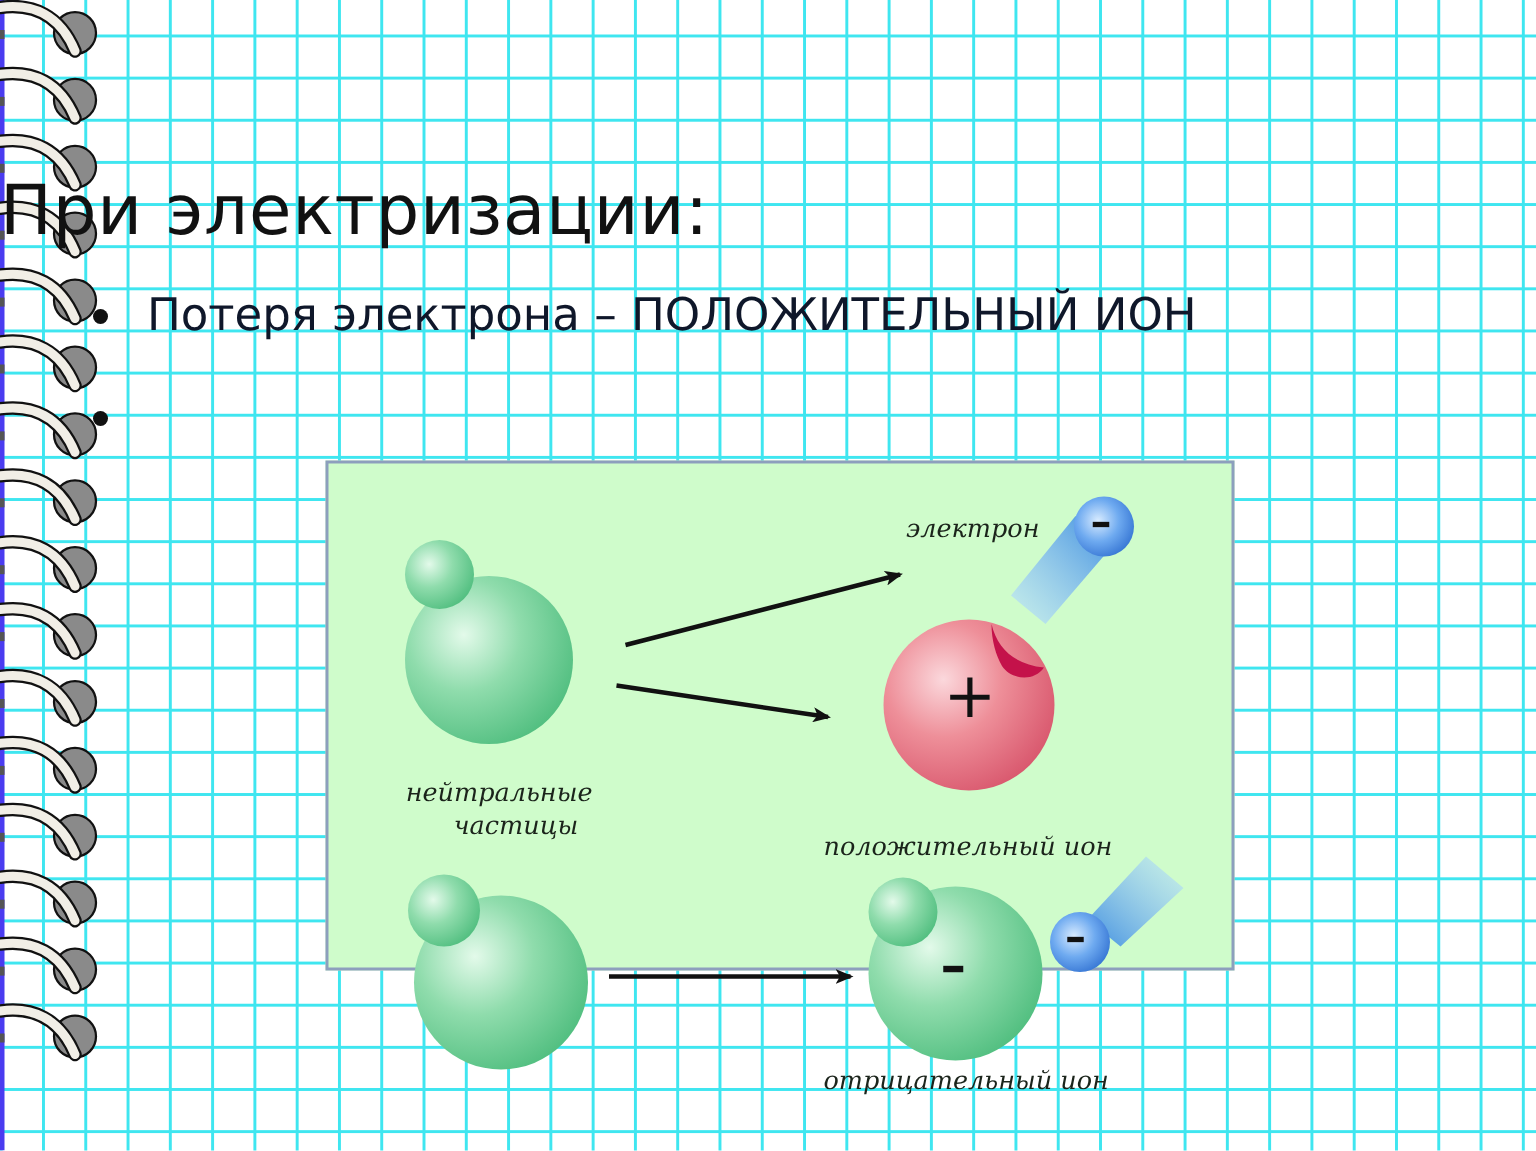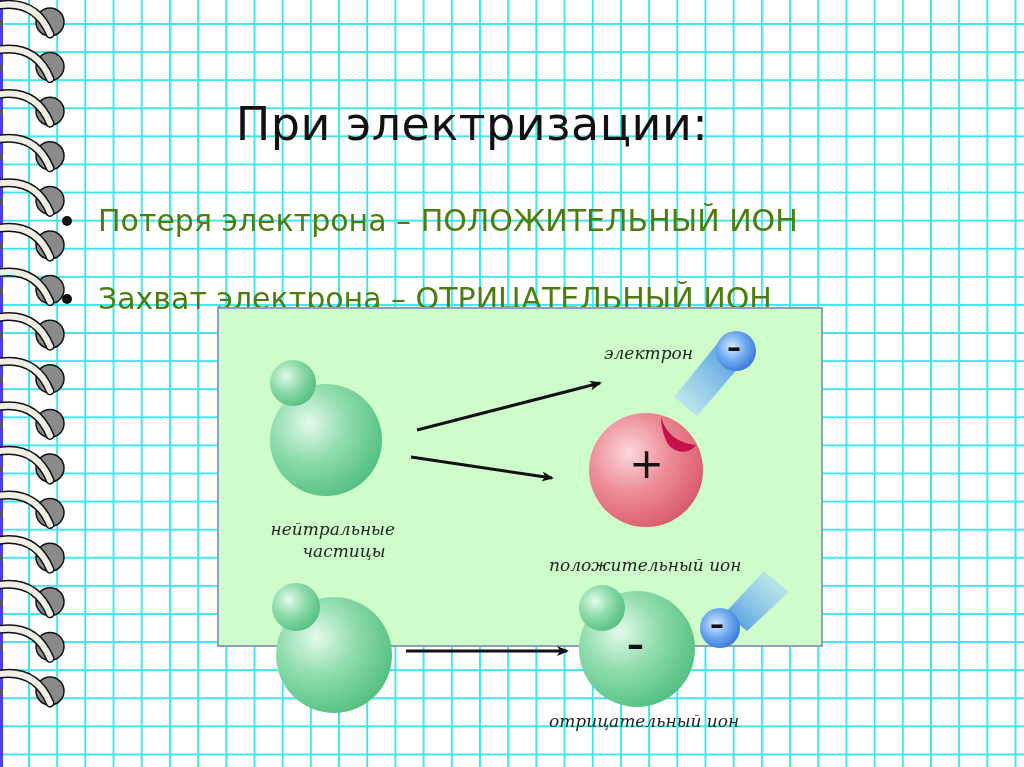--- a/index.html
+++ b/index.html
@@ -9,27 +9,27 @@
     background-image:
       linear-gradient(to right, #3fe6f0 0, #3fe6f0 2px, transparent 2px),
       linear-gradient(to bottom, #3fe6f0 0, #3fe6f0 2px, transparent 2px);
     background-size: 28.2px 28.1px;
     background-position: 28px 23px;
     font-family: "Liberation Sans", sans-serif;
   }
   .margin-line { position: absolute; left: 0; top: 0; width: 3px; height: 767px; background: #4a3cf0; }
   .spiral { position: absolute; left: 0; top: 0; width: 80px; height: 767px; }
   .title {
-    position: absolute; left: 0; width: 944px; top: 66px; text-align: center;
+    position: absolute; left: 0; width: 944px; top: 82px; text-align: left;
     font-size: 46px; color: #111; letter-spacing: 0.5px;
     font-family: "DejaVu Sans", sans-serif; font-weight: normal;
   }
   .bullets { position: absolute; left: 58px; top: 190px; margin: 0; padding: 0; list-style: none; }
-  .bullets li { position: relative; font-size: 30px; color: #4d7c0f; height: 68px; line-height: 42px; padding-left: 40px;
-    font-family: "DejaVu Sans", sans-serif; white-space: nowrap; margin-top: 10px; }
+  .bullets li { position: relative; font-size: 30px; color: #0f172a; height: 68px; line-height: 42px; padding-left: 40px;
+    font-family: "DejaVu Sans", sans-serif; white-space: nowrap; }
   .bullets li .dot { position: absolute; left: 4px; top: 16px; width: 10px; height: 10px; border-radius: 50%; background: #111; }
   .figure {
     position: absolute; left: 217px; top: 307px; width: 606px; height: 340px;
     background: #cffccb; border: 2px solid #8d9fbd; box-sizing: border-box;
   }
   .figure svg { position: absolute; left: 0; top: 0; }
   .lbl { position: absolute; font-family: "DejaVu Serif", serif; font-style: italic; color: #1b241b; font-size: 17px; white-space: nowrap; }
 </style>
 </head>
 <body>
@@ -65,21 +65,20 @@
 
 <h1 class="title">При электризации:</h1>
 
 <ul class="bullets">
   <li>
     <span class="dot"></span>
     <span>Потеря электрона – ПОЛОЖИТЕЛЬНЫЙ ИОН</span>
   </li>
   <li>
     <span class="dot"></span>
-    <span>Захват электрона – ОТРИЦАТЕЛЬНЫЙ ИОН</span>
   </li>
 </ul>
 
 <div class="figure">
   <svg width="606" height="454" viewBox="0 0 606 454">
     <defs>
       <radialGradient id="gGreen" cx="0.35" cy="0.35" r="0.75">
         <stop offset="0" stop-color="#e3faea"></stop>
         <stop offset="0.45" stop-color="#8fdcac"></stop>
         <stop offset="1" stop-color="#4cbc7c"></stop>

